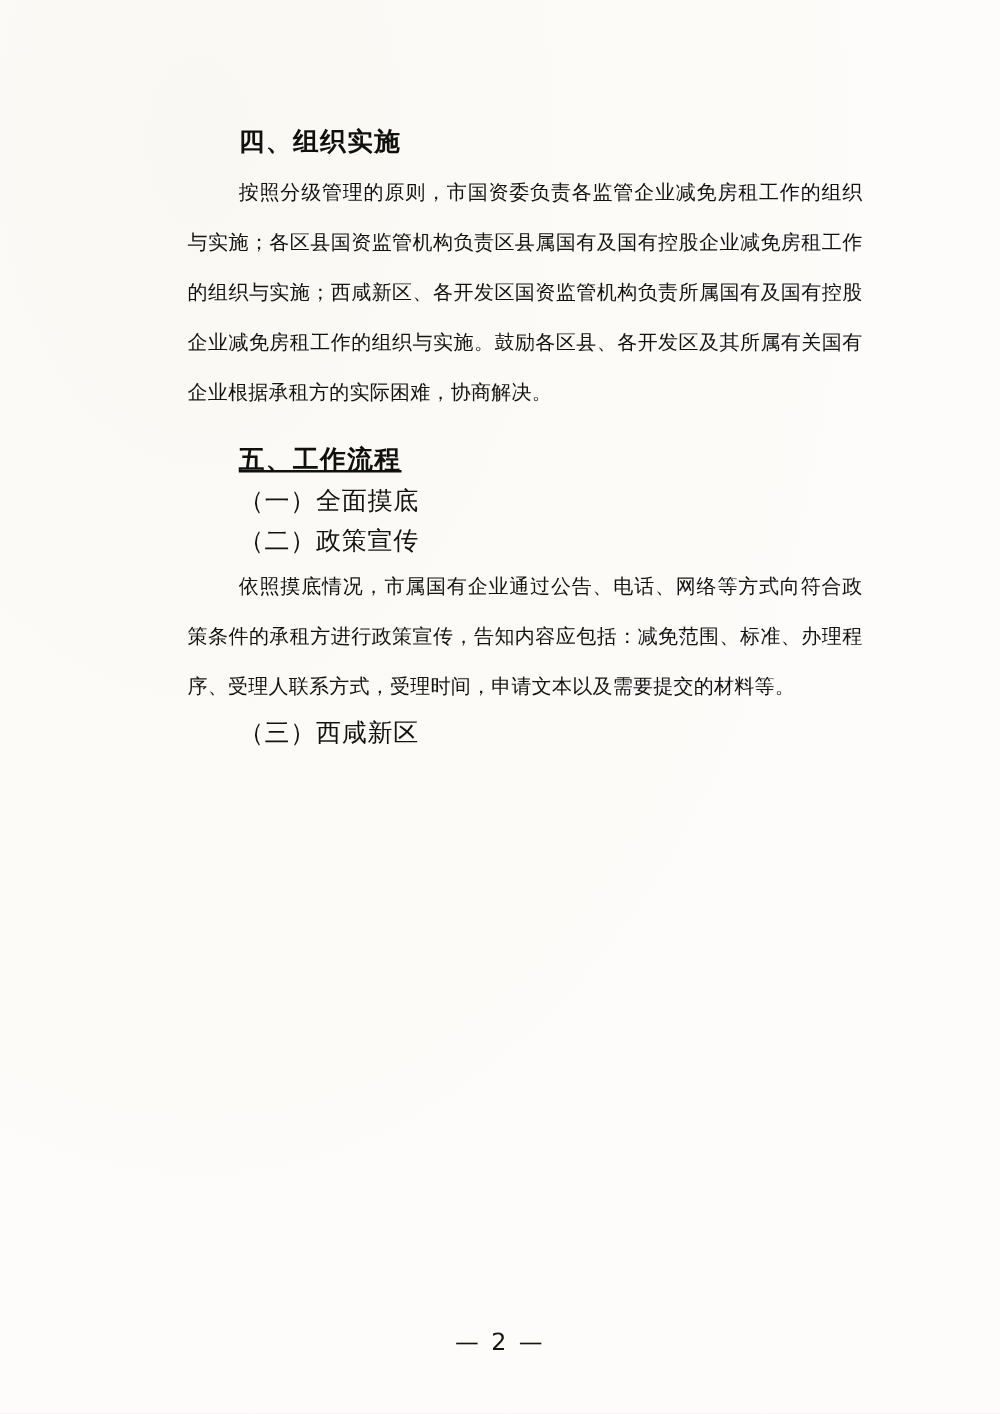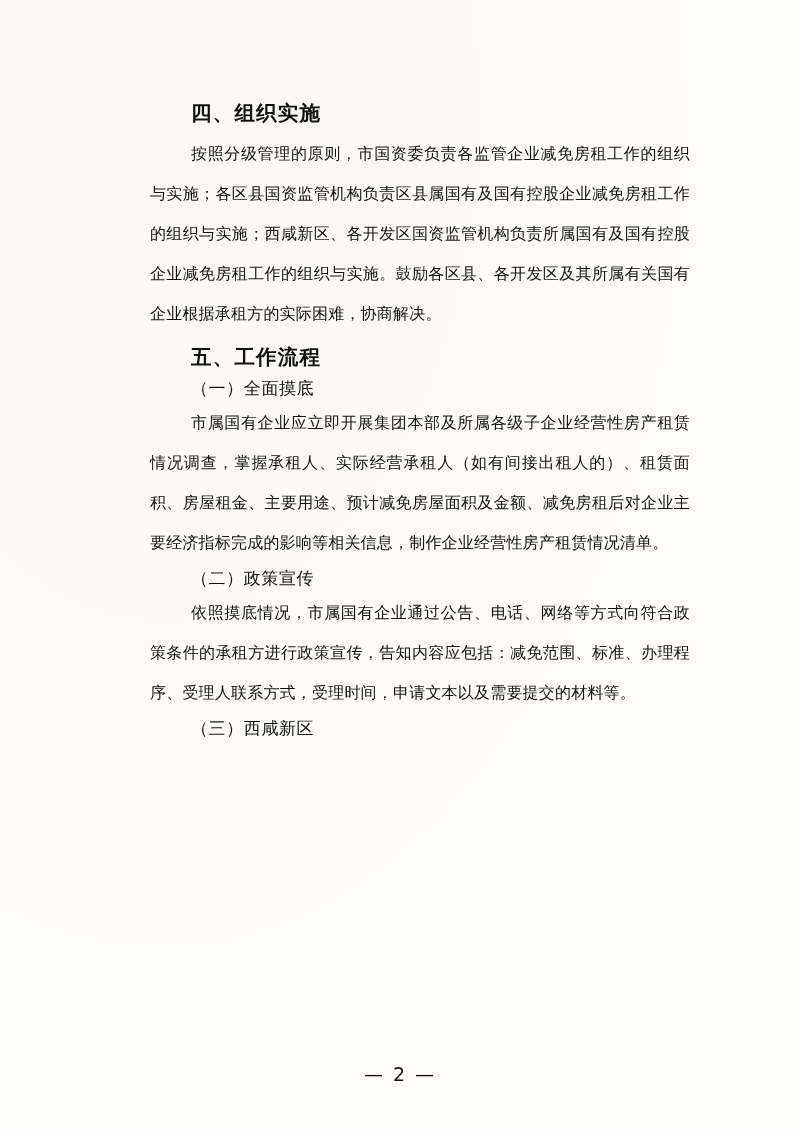--- a/index.html
+++ b/index.html
@@ -50,26 +50,27 @@
     font-family: "DejaVu Sans", sans-serif;
     font-weight: bold;
     font-size: 20.5px;
     color: #10100f;
     letter-spacing: 1.2px;
     text-indent: 41px;
     line-height: 1.35;
     margin: 0 0 6px 0;
   }
   .heading.h-five {
-    margin-top: 10px;
+    margin-top: 20px;
+    text-decoration: underline;
   }
   .subheading {
     font-family: Liberation Serif, serif;
     font-weight: normal;
-    font-size: 17px;
+    font-size: 20px;
     color: #121211;
     letter-spacing: 0.6px;
     text-indent: 41px;
     line-height: 1.4;
     margin: 4px 0 2px 0;
   }
   .para {
     font-family: "DejaVu Sans", sans-serif;
     font-size: 16px;
     color: #121211;
@@ -104,21 +105,20 @@
   <div class="content">
 
     <h2 class="heading">四、组织实施</h2>
 
     <p class="para">按照分级管理的原则，市国资委负责各监管企业减免房租工作的组织与实施；各区县国资监管机构负责区县属国有及国有控股企业减免房租工作的组织与实施；西咸新区、各开发区国资监管机构负责所属国有及国有控股企业减免房租工作的组织与实施。鼓励各区县、各开发区及其所属有关国有企业根据承租方的实际困难，协商解决。</p>
 
     <h2 class="heading h-five">五、工作流程</h2>
 
     <h3 class="subheading">（一）全面摸底</h3>
 
-    <p class="para">市属国有企业应立即开展集团本部及所属各级子企业经营性房产租赁情况调查，掌握承租人、实际经营承租人（如有间接出租人的）、租赁面积、房屋租金、主要用途、预计减免房屋面积及金额、减免房租后对企业主要经济指标完成的影响等相关信息，制作企业经营性房产租赁情况清单。</p>
 
     <h3 class="subheading">（二）政策宣传</h3>
 
     <p class="para">依照摸底情况，市属国有企业通过公告、电话、网络等方式向符合政策条件的承租方进行政策宣传，告知内容应包括：减免范围、标准、办理程序、受理人联系方式，受理时间，申请文本以及需要提交的材料等。</p>
 
     <h3 class="subheading">（三）西咸新区</h3>
 
 
   </div>
 

